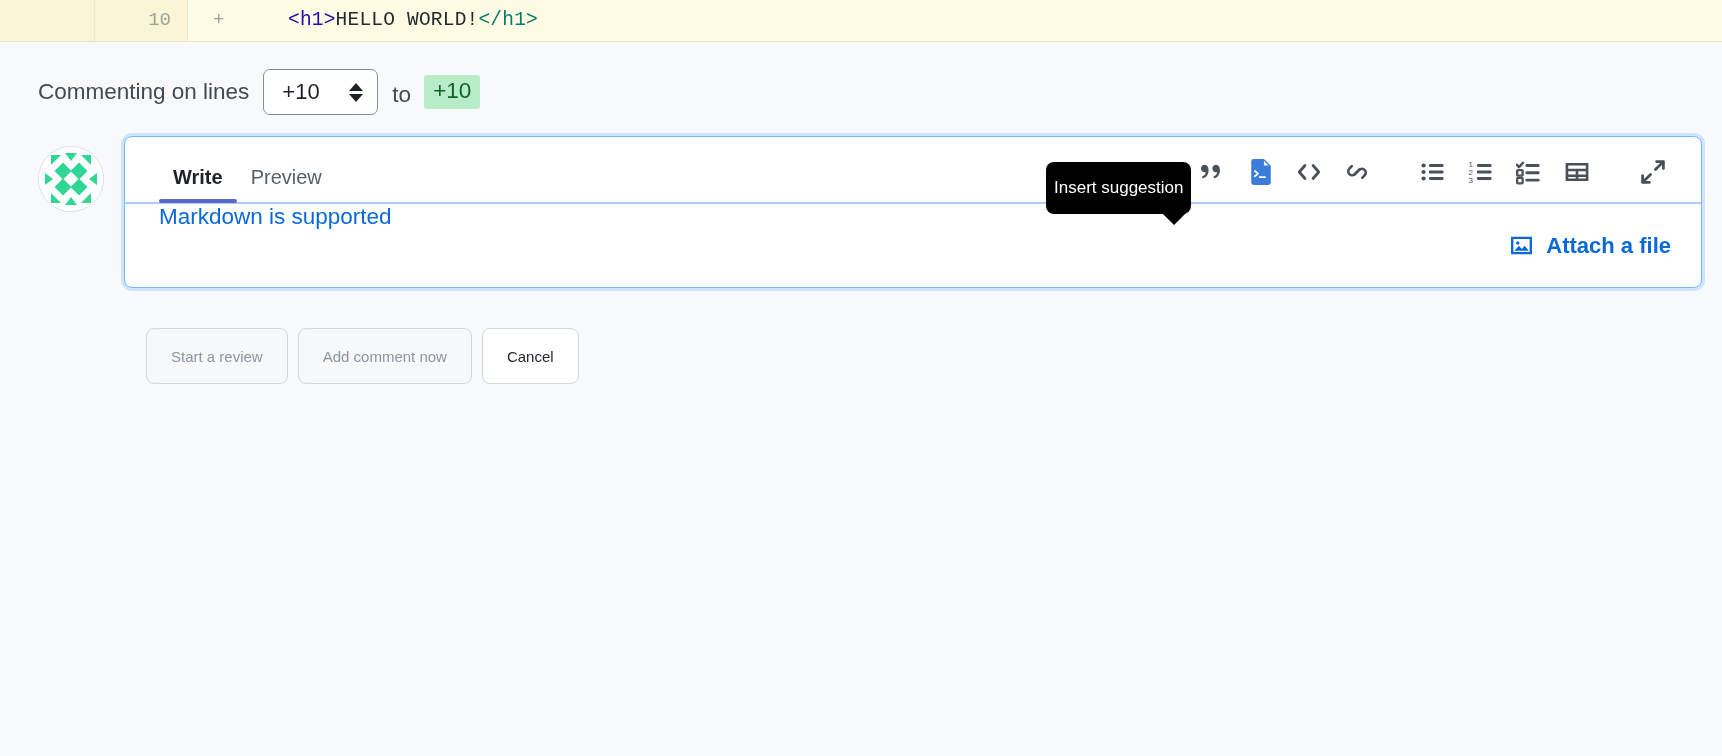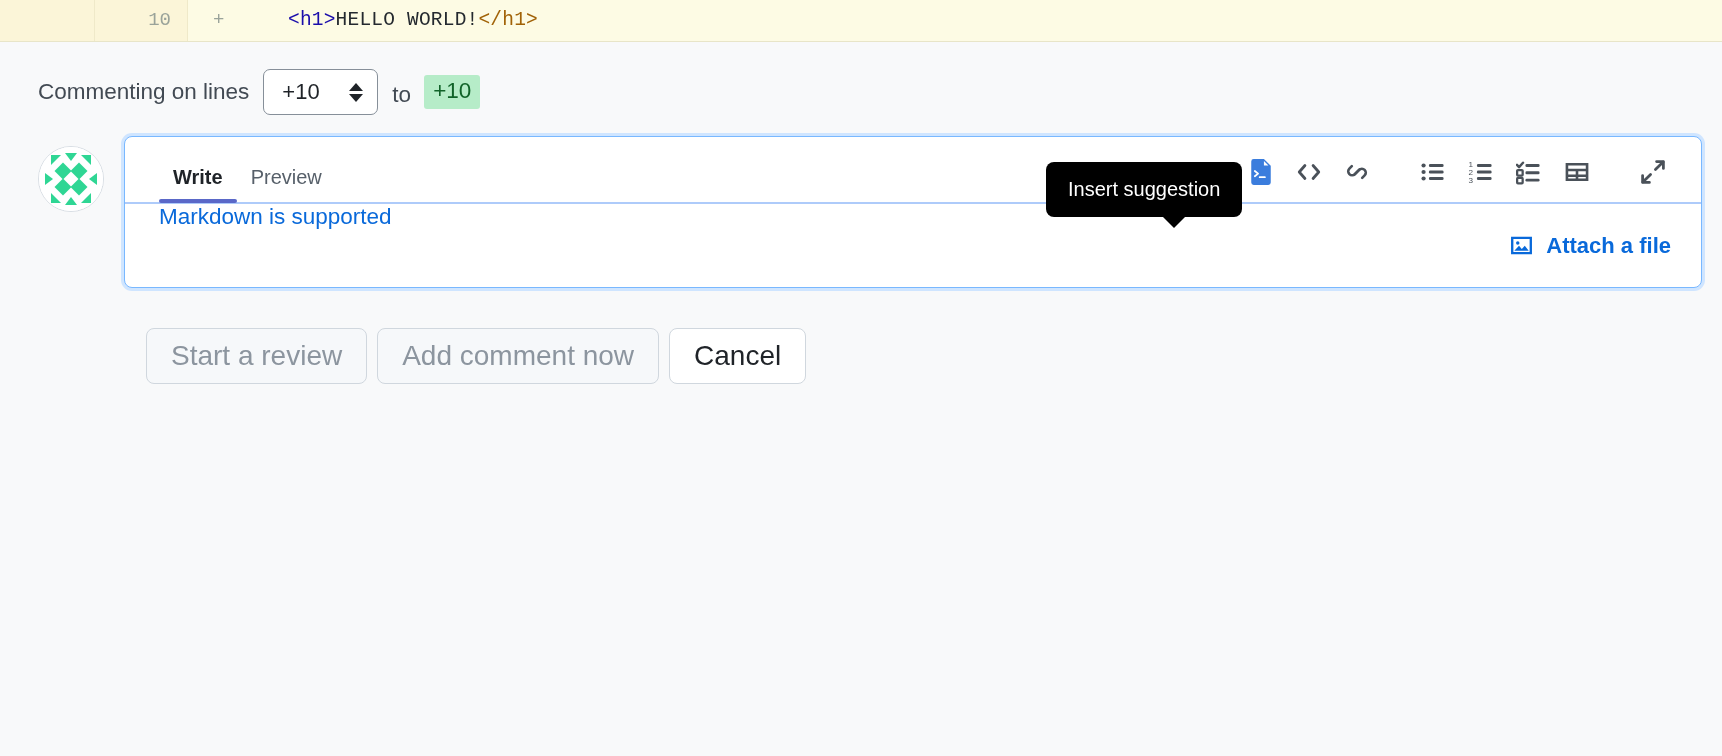--- a/index.html
+++ b/index.html
@@ -45,21 +45,21 @@
   }
   .diff-code {
     flex: 1;
     font-family: "Liberation Mono", monospace;
     font-size: 19.5px;
     line-height: 41px;
     color: #24292f;
     letter-spacing: 0.2px;
   }
   .tag { color: #1a0dab; }
-  .tagclose { color: #a16207; }
+  .tagclose { color: #0f766e; }
 
   
   .panel {
     background: #f8f9fa;
     height: 714px;
     padding: 0;
     position: relative;
   }
 
   .commenting-row {
@@ -236,23 +236,23 @@
     font-size: 22px;
     cursor: pointer;
     font-weight: 700;
   }
 
   
   .tooltip {
     position: absolute;
     background: #000000;
     color: #ffffff;
-    font-size: 20px;
+    font-size: 17px;
     border-radius: 8px;
-    padding: 16px 22px;
+    padding: 16px 8px;
     left: 1046px;
     top: 120px;
     white-space: nowrap;
     z-index: 50;
   }
   .tooltip::after {
     content: "";
     position: absolute;
     bottom: -11px;
     left: 116px;
@@ -265,21 +265,21 @@
   
   .actions {
     display: flex;
     gap: 10px;
     padding: 40px 0 0 146px;
   }
   .btn {
     border: 1px solid #d0d7de;
     border-radius: 8px;
     background: #f6f8fa;
-    font-size: 28px;
+    font-size: 15px;
     padding: 0 24px;
     height: 56px;
     display: flex; align-items: center;
     color: #8c959f;
     cursor: default;
     font-family: "Liberation Sans", sans-serif;
   }
   .btn.enabled {
     background: #ffffff;
     color: #1f2328;

